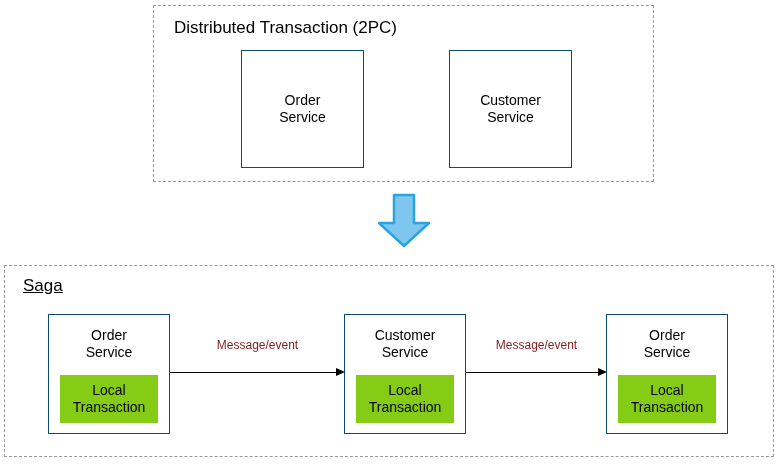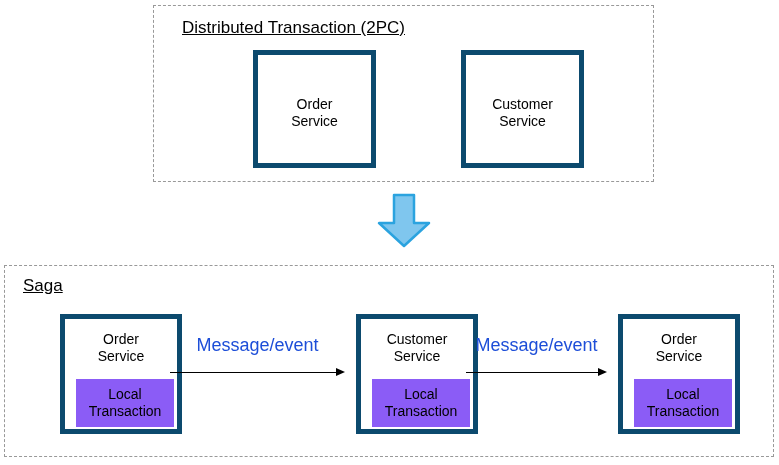--- a/index.html
+++ b/index.html
@@ -38,44 +38,42 @@
     white-space: nowrap;
   }
 
   #group-2pc {
     left: 153px;
     top: 5px;
     width: 501px;
     height: 177px;
   }
   #group-2pc-title {
-    left: 28px;
+    left: 20px;
     top: 12px;
-    text-decoration: underline;
   }
 
   #group-saga {
     left: 4px;
     top: 265px;
     width: 770px;
     height: 192px;
   }
   #group-saga-title {
     left: 18px;
     top: 10px;
     text-decoration: underline;
   }
 
   
   .service-box {
     position: absolute;
-    border: 5px solid #0c4a6e;
+    border: 1px solid #0c4a6e;
     background: #ffffff;
     box-sizing: border-box;
-    margin-left: 12px;
   }
   .service-label {
     position: absolute;
     left: 0;
     width: 100%;
     text-align: center;
     font-size: 14px;
     line-height: 17px;
     white-space: pre-line;
     color: #000000;
@@ -106,21 +104,21 @@
   .label-saga {
     top: 12px;
   }
 
   .local-txn {
     position: absolute;
     left: 11px;
     top: 60px;
     width: 98px;
     height: 48px;
-    background: #8b5cf6;
+    background: #84cc16;
     display: flex;
     align-items: center;
     justify-content: center;
     text-align: center;
     font-size: 14px;
     line-height: 17px;
     white-space: pre-line;
     color: #000000;
     box-sizing: border-box;
   }
@@ -142,24 +140,24 @@
     top: -4px;
     right: 0;
     width: 0;
     height: 0;
     border-top: 4.5px solid transparent;
     border-bottom: 4.5px solid transparent;
     border-left: 9px solid #000000;
   }
   .msg-label {
     position: absolute;
-    font-size: 18px;
+    font-size: 12px;
     line-height: 17px;
     white-space: nowrap;
-    color: #1d4ed8;
+    color: #7f1d1d;
     text-align: center;
   }
 
   #arrow-1 { left: 170px; top: 372px; width: 175px; }
   #arrow-1 .shaft { width: 166px; }
   #msg-label-1 { left: 170px; top: 337px; width: 175px; }
 
   #arrow-2 { left: 466px; top: 372px; width: 141px; }
   #arrow-2 .shaft { width: 132px; }
   #msg-label-2 { left: 466px; top: 337px; width: 141px; }

